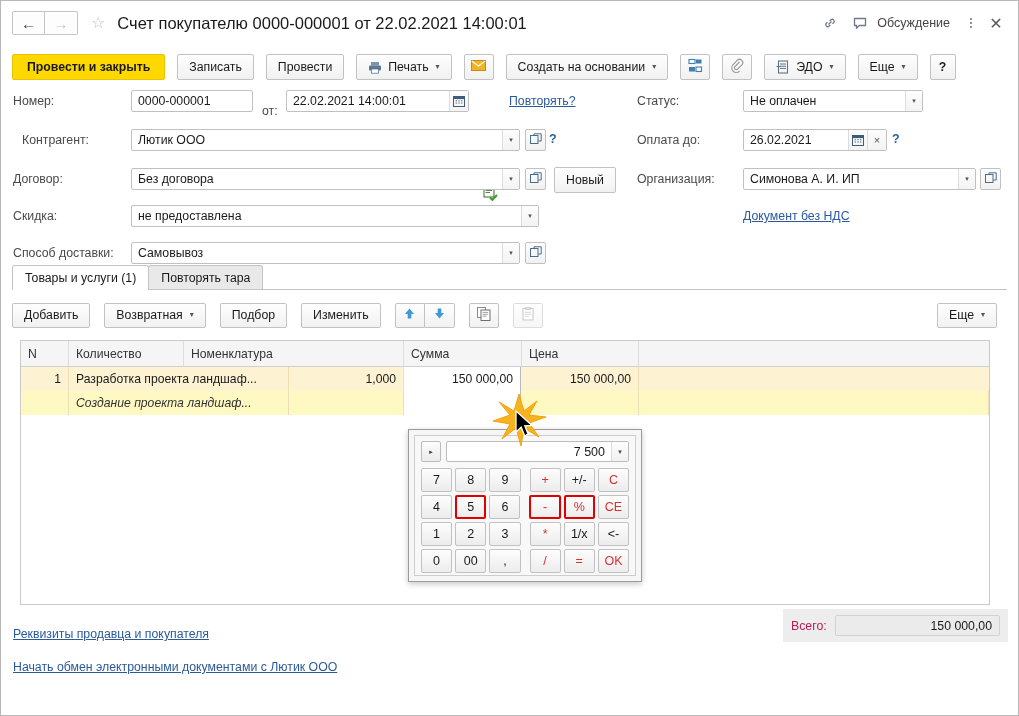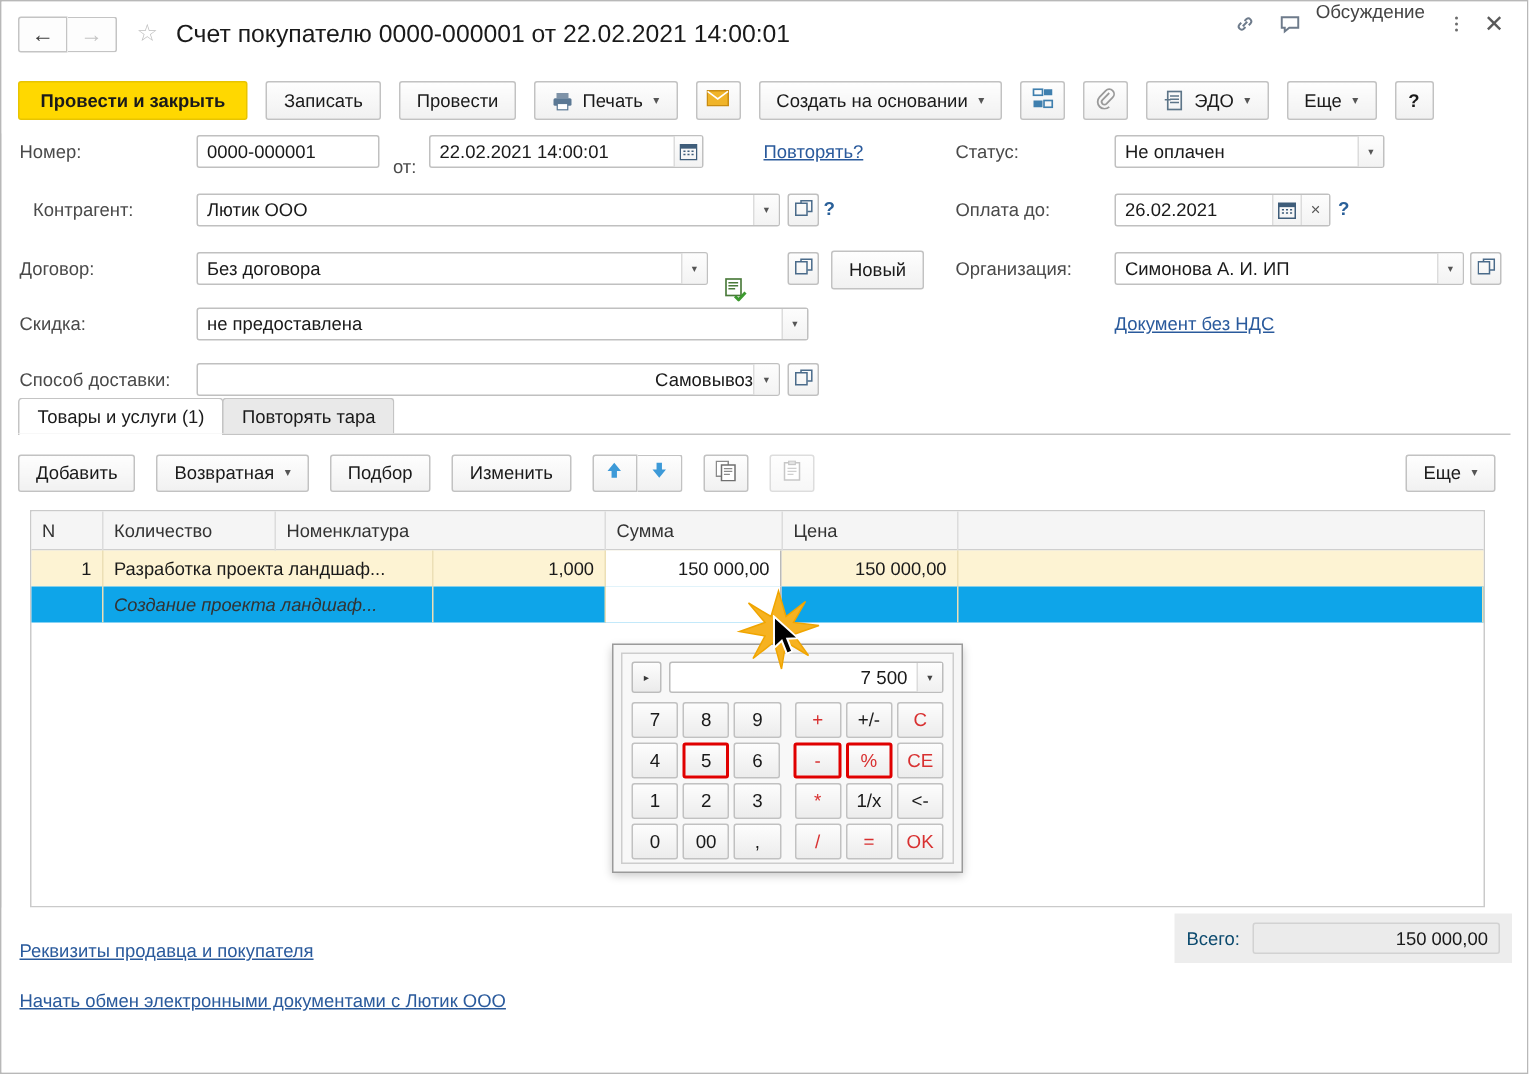--- a/index.html
+++ b/index.html
@@ -41,21 +41,21 @@
   }
   .star {
     margin-left: 13px; font-size: 16px; color: #bfbfbf; line-height: 1;
   }
   .doc-title {
     margin-left: 12px;
     font-size: 16.5px; color: #1a1a1a; white-space: nowrap;
   }
   .title-right {
     position: absolute; right: 8px; top: 0; height: 44px;
-    display: flex; align-items: flex-start; gap: 0;
+    display: flex; align-items: center; gap: 0;
   }
   .ticon {
     width: 30px; height: 30px;
     display: flex; align-items: center; justify-content: center;
     color: #6e7b8b;
   }
   .discuss-label {
     font-size: 12.5px; color: #444; margin-left: 2px; margin-right: 10px;
     white-space: nowrap;
   }
@@ -186,21 +186,21 @@
     white-space: nowrap; overflow: hidden;
   }
   .ghead .gh:last-child { border-right: none; }
   .grow { display: flex; height: 24px; background: #fdf3d3; }
   .grow .gc {
     font-size: 12.2px; color: #1a1a1a; display: flex; align-items: center;
     height: 24px; padding: 0 7px; border-right: 1px solid #ecdfb6;
     white-space: nowrap; overflow: hidden;
   }
   .grow .gc:last-child { border-right: none; }
-  .grow2 { background: #0ea5e9; height: 24px; display: flex; }
+  .grow2 { background: #fef9c3; height: 24px; display: flex; }
   .grow2 .gc {
     font-size: 12.2px; color: #333; font-style: italic;
     display: flex; align-items: center; height: 24px; padding: 0 7px;
     border-right: 1px solid #ecdfb6; white-space: nowrap; overflow: hidden;
   }
   .cell-active {
     background: #fff !important;
     border-right: 1px solid #b9b9b9 !important;
     position: relative;
   }
@@ -261,21 +261,21 @@
   .ckey.gap { margin-left: 6px; }
   .ckey.hl { border: 2px solid #e00000; }
 
   
   .bottom { position: absolute; left: 0; top: 604px; width: 1017px; height: 110px; background: #fff; }
   .totalbox {
     position: absolute; left: 782px; top: 608px;
     width: 225px; height: 33px; background: #ededed;
     display: flex; align-items: center; padding: 0 8px;
   }
-  .totalbox .tl { font-size: 12.3px; color: #0c4a6e; margin-right: 8px; text-align: center; }
+  .totalbox .tl { font-size: 12.3px; color: #be185d; margin-right: 8px; text-align: center; }
   .totalbox .tv {
     flex: 1; height: 21px; border: 1px solid #d2d2d2; background: #ebebeb;
     border-radius: 2px; display: flex; align-items: center;
     justify-content: flex-end; padding-right: 7px;
     font-size: 12.3px; color: #1a1a1a;
   }
 
   
   .sparkle { position: absolute; left: 487px; top: 388px; width: 62px; height: 62px; pointer-events: none; }
   .cursor { position: absolute; left: 513px; top: 409px; width: 22px; height: 30px; pointer-events: none; }
@@ -439,21 +439,21 @@
             <rect x="0.5" y="1.5" width="11" height="10" fill="none" stroke="#3f5d7a" stroke-width="1"></rect>
             <rect x="0.5" y="1.5" width="11" height="2.6" fill="#3f5d7a"></rect>
             <path d="M2.6 5.8h1.4M5.3 5.8h1.4M8 5.8h1.4M2.6 8h1.4M5.3 8h1.4M8 8h1.4" stroke="#3f5d7a" stroke-width="0.9"></path>
           </svg>
       </span>
       <span class="clearx">×</span>
     </div>
     <div class="qmark" style="left:891px; top:43px;">?</div>
 
     <div class="lbl" style="left:12px; top:83px;">Договор:</div>
-    <div class="fld" style="left:130px; top:79px; width:341px;">
+    <div class="fld" style="left:130px; top:79px; width:389px;">
       <span class="val">Без договора</span>
       <span class="drop">▾</span>
     </div>
     <div class="sidebtn" style="left:524px; top:79px;">
       <span>
         <svg width="12" height="12" viewBox="0 0 12 12">
             <rect x="0.5" y="2.5" width="7.5" height="8" fill="none" stroke="#4a6b8a" stroke-width="1"></rect>
             <path d="M4 2.5V0.8h7.2V8H8.3" fill="none" stroke="#4a6b8a" stroke-width="1"></path>
           </svg>
       </span>
@@ -475,21 +475,21 @@
     </div>
 
     <div class="lbl" style="left:12px; top:120px;">Скидка:</div>
     <div class="fld" style="left:130px; top:116px; width:408px;">
       <span class="val">не предоставлена</span>
       <span class="drop">▾</span>
     </div>
     <div class="lnk" style="left:742px; top:120px;">Документ без НДС</div>
 
     <div class="lbl" style="left:12px; top:157px;">Способ доставки:</div>
-    <div class="fld" style="left:130px; top:153px; width:389px;text-align:right;">
+    <div class="fld" style="left:130px; top:153px; width:389px;">
       <span class="val">Самовывоз</span>
       <span class="drop">▾</span>
     </div>
     <div class="sidebtn" style="left:524px; top:153px;">
       <span>
         <svg width="12" height="12" viewBox="0 0 12 12">
             <rect x="0.5" y="2.5" width="7.5" height="8" fill="none" stroke="#4a6b8a" stroke-width="1"></rect>
             <path d="M4 2.5V0.8h7.2V8H8.3" fill="none" stroke="#4a6b8a" stroke-width="1"></path>
           </svg>
       </span>

